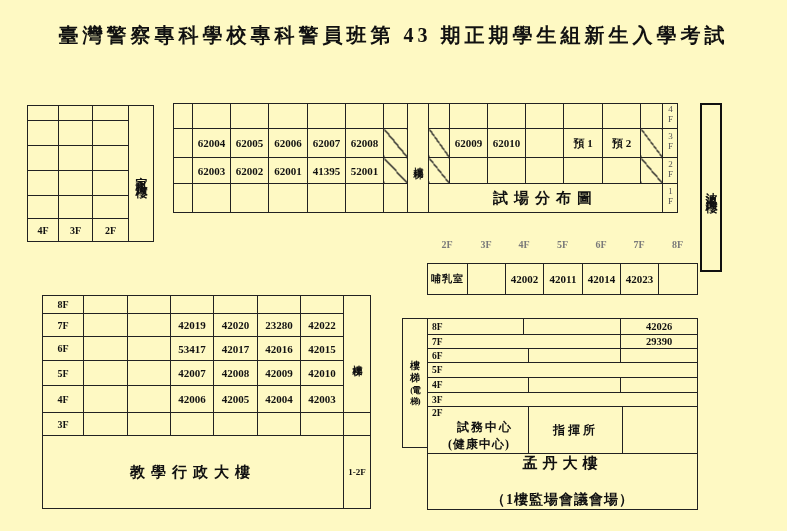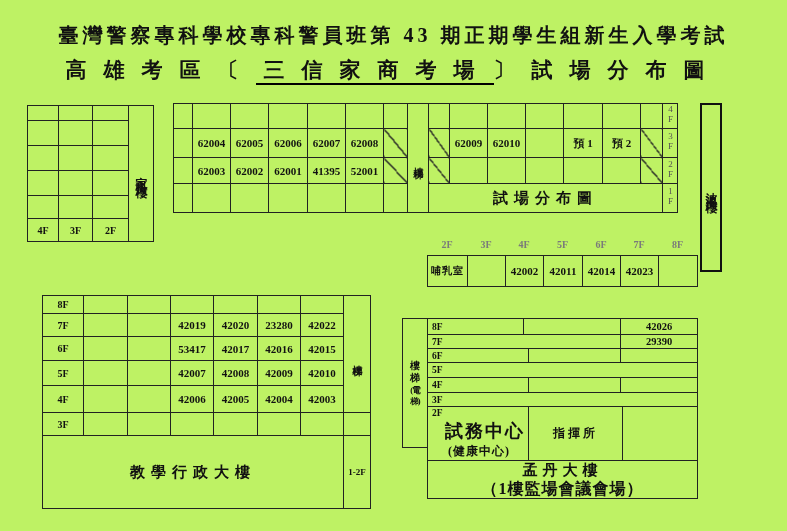--- a/index.html
+++ b/index.html
@@ -1,17 +1,17 @@
 <!DOCTYPE html>
 <html><head>
 <meta charset="utf-8">
 <style>
   html,body{margin:0;padding:0;background:#fff;}
   body{font-family:"Liberation Serif","DejaVu Serif",serif;font-weight:bold;color:#111;}
-  .page{position:relative;width:787px;height:531px;background:#bef264;overflow:hidden;}
+  .page{position:relative;width:787px;height:531px;background:#fef9c3;overflow:hidden;}
   .abs{position:absolute;}
   
   .t1{left:0;right:0;top:22px;text-align:center;font-size:20px;letter-spacing:4px;white-space:nowrap;}
   .t2{left:0;right:0;top:56px;text-align:center;font-size:21px;letter-spacing:17px;white-space:nowrap;}
   .t2 .ul{border-bottom:2.5px solid #000;padding:0 2px 1px 8px;}
   
   table.grid{border-collapse:collapse;table-layout:fixed;position:absolute;}
   .grid td{border:1px solid #222;padding:0;margin:0;text-align:center;vertical-align:middle;overflow:hidden;font-weight:bold;}
   .room{font-size:11px;}
   .fl{font-size:10px;}
@@ -25,34 +25,33 @@
   .mheaders{left:427px;top:239px;width:270px;height:14px;display:flex;}
   .mheaders span{display:block;text-align:center;font-size:10px;color:#7a7a7a;font-weight:bold;}
   
   .elev{left:402px;top:318px;width:24px;height:128px;border:1px solid #222;display:flex;flex-direction:column;align-items:center;justify-content:center;line-height:1.25;}
   .elev div{font-size:10px;}
   .elev div.par{font-size:8.5px;letter-spacing:-1px;}
   .lowlabel{float:left;text-align:left;font-size:9.5px;padding-left:4px;font-weight:bold;}
   .cell-left{text-align:left !important;}
   .exam{position:relative;}
   .exam .f2{position:absolute;left:4px;top:1px;font-size:9.5px;}
-  .exam .l1{font-size:18px;letter-spacing:2px;margin-top:12px;text-indent:14px;}
+  .exam .l1{font-size:12px;letter-spacing:2px;margin-top:12px;text-indent:14px;}
   .exam .l2{font-size:12px;text-align:center;padding-left:2px;letter-spacing:1px;}
   .cmd{font-size:12px;letter-spacing:3px;}
   .mtitle1{font-size:15px;letter-spacing:5px;line-height:1.2;}
-  .mtitle2{font-size:16px;letter-spacing:1px;line-height:1.2;}
+  .mtitle2{font-size:14px;letter-spacing:1px;line-height:1.2;margin-top:20px;}
   .smallfl{font-size:9px;}
 </style>
 </head>
 <body>
 
 <div class="page">
 
   <div class="abs t1">臺灣警察專科學校專科警員班第 43 期正期學生組新生入學考試</div>
-  <div class="abs t2"><span>高雄考區</span><span>〔</span><span class="ul">三信家商考場</span><span>〕</span><span>試場分布圖</span></div>
 
   <table class="grid" style="left:27px;top:105px;">
     <colgroup>
         <col style="width:31px">
         <col style="width:34px">
         <col style="width:36px">
         <col style="width:25px">
       </colgroup>
     <tbody>
         <tr style="height:15px">
@@ -257,21 +256,21 @@
   <div class="abs mheaders">
     <span style="width:40px">2F</span>
     <span style="width:38px">3F</span>
     <span style="width:38px">4F</span>
     <span style="width:39px">5F</span>
     <span style="width:38px">6F</span>
     <span style="width:38px">7F</span>
     <span style="width:39px">8F</span>
   </div>
 
-  <table class="grid" style="left:427px;top:255px;">
+  <table class="grid" style="left:427px;top:263px;">
     <colgroup>
         <col style="width:40px">
         <col style="width:38px">
         <col style="width:38px">
         <col style="width:39px">
         <col style="width:38px">
         <col style="width:38px">
         <col style="width:39px">
       </colgroup>
     <tbody>

